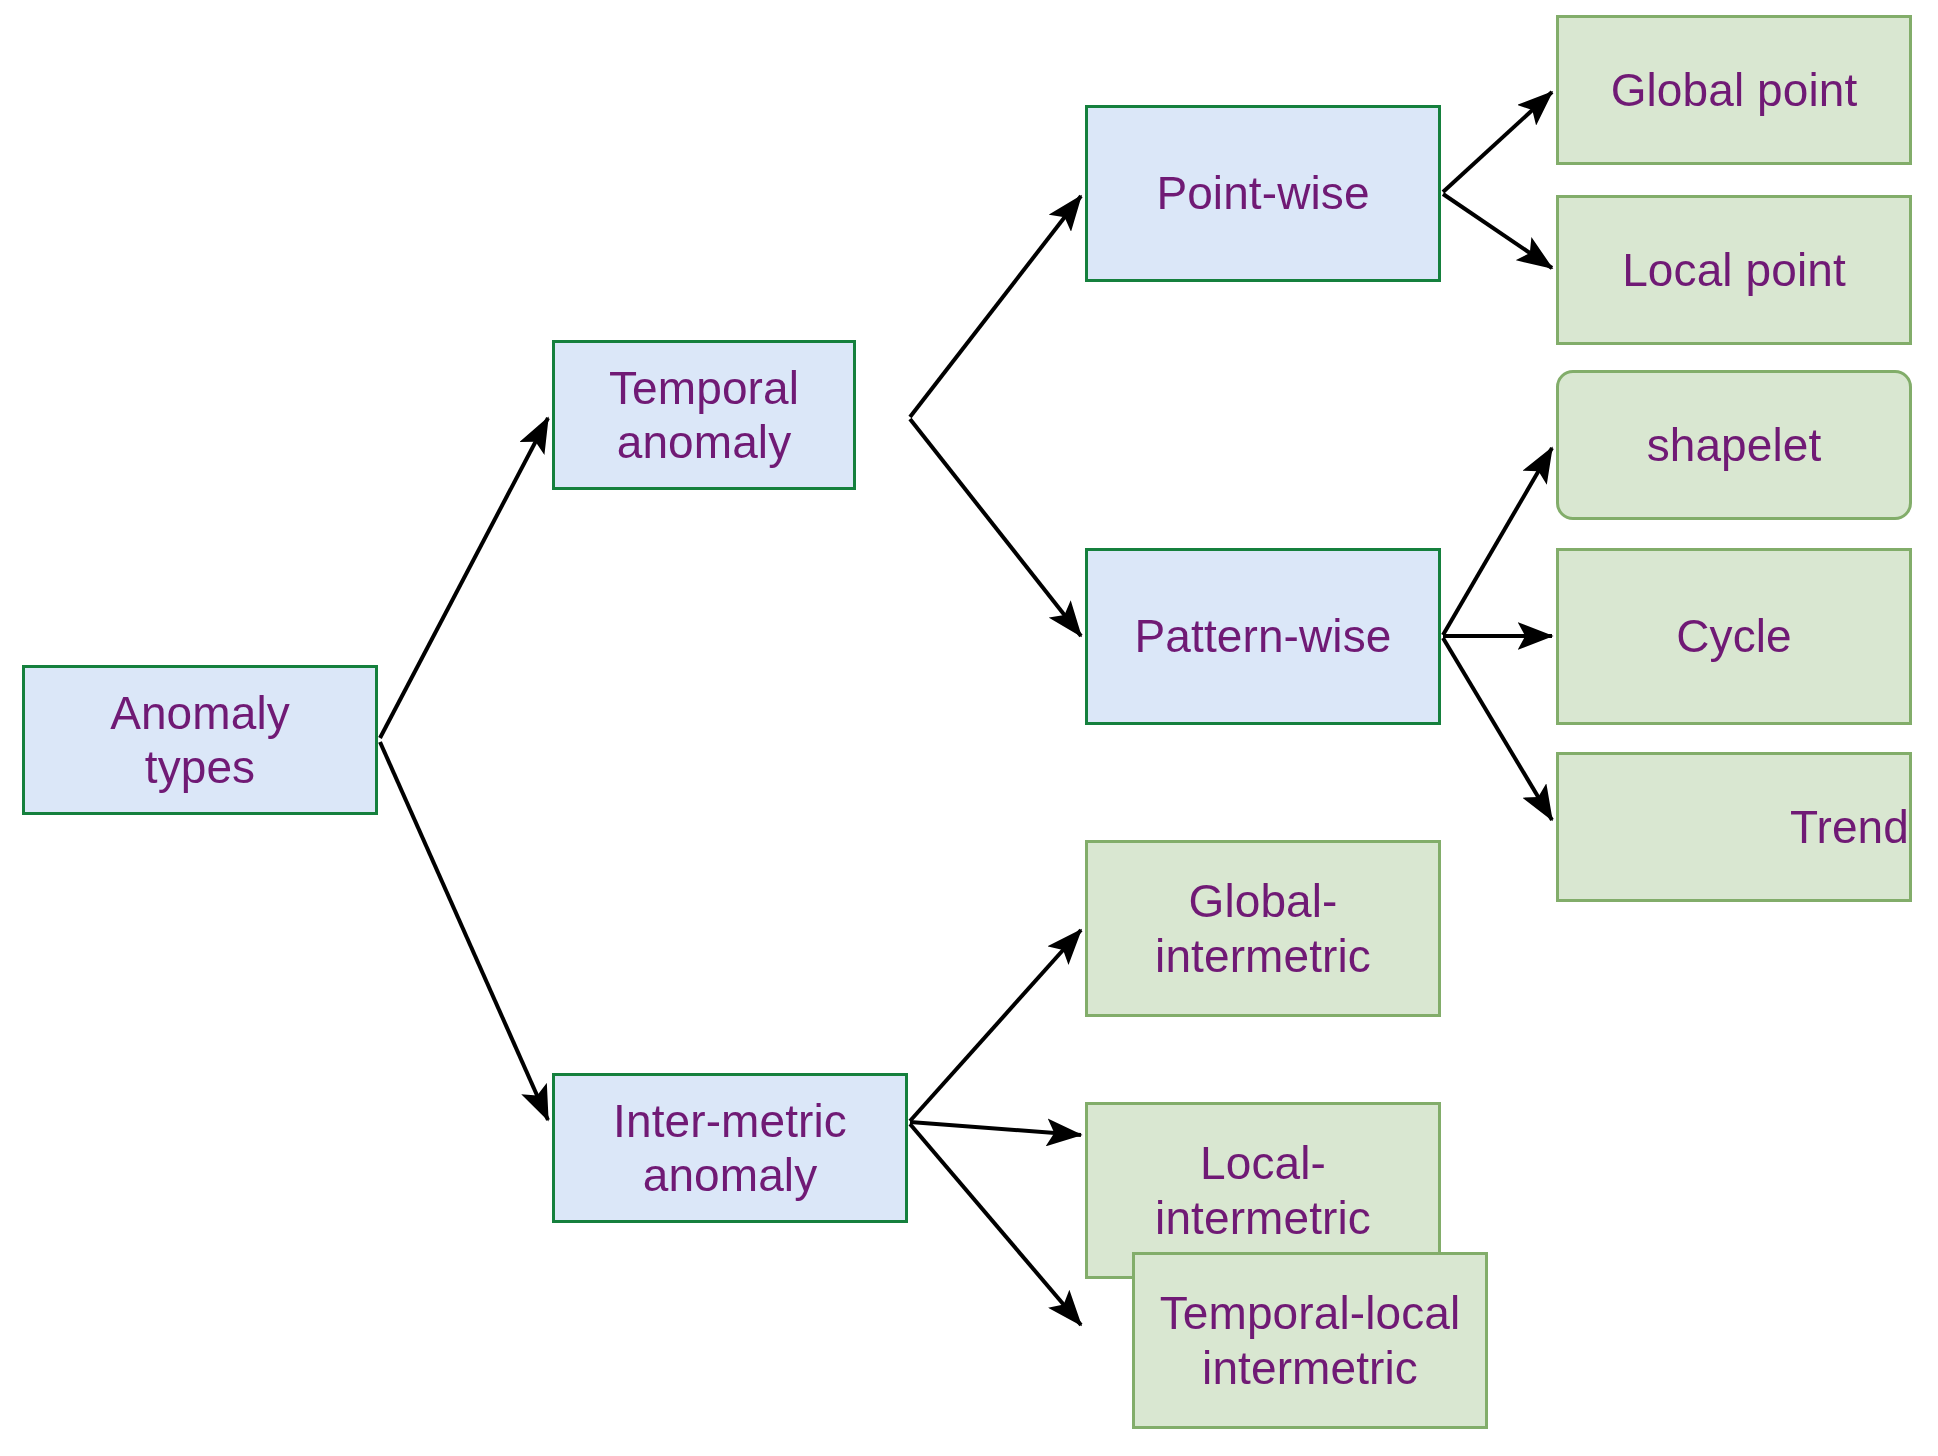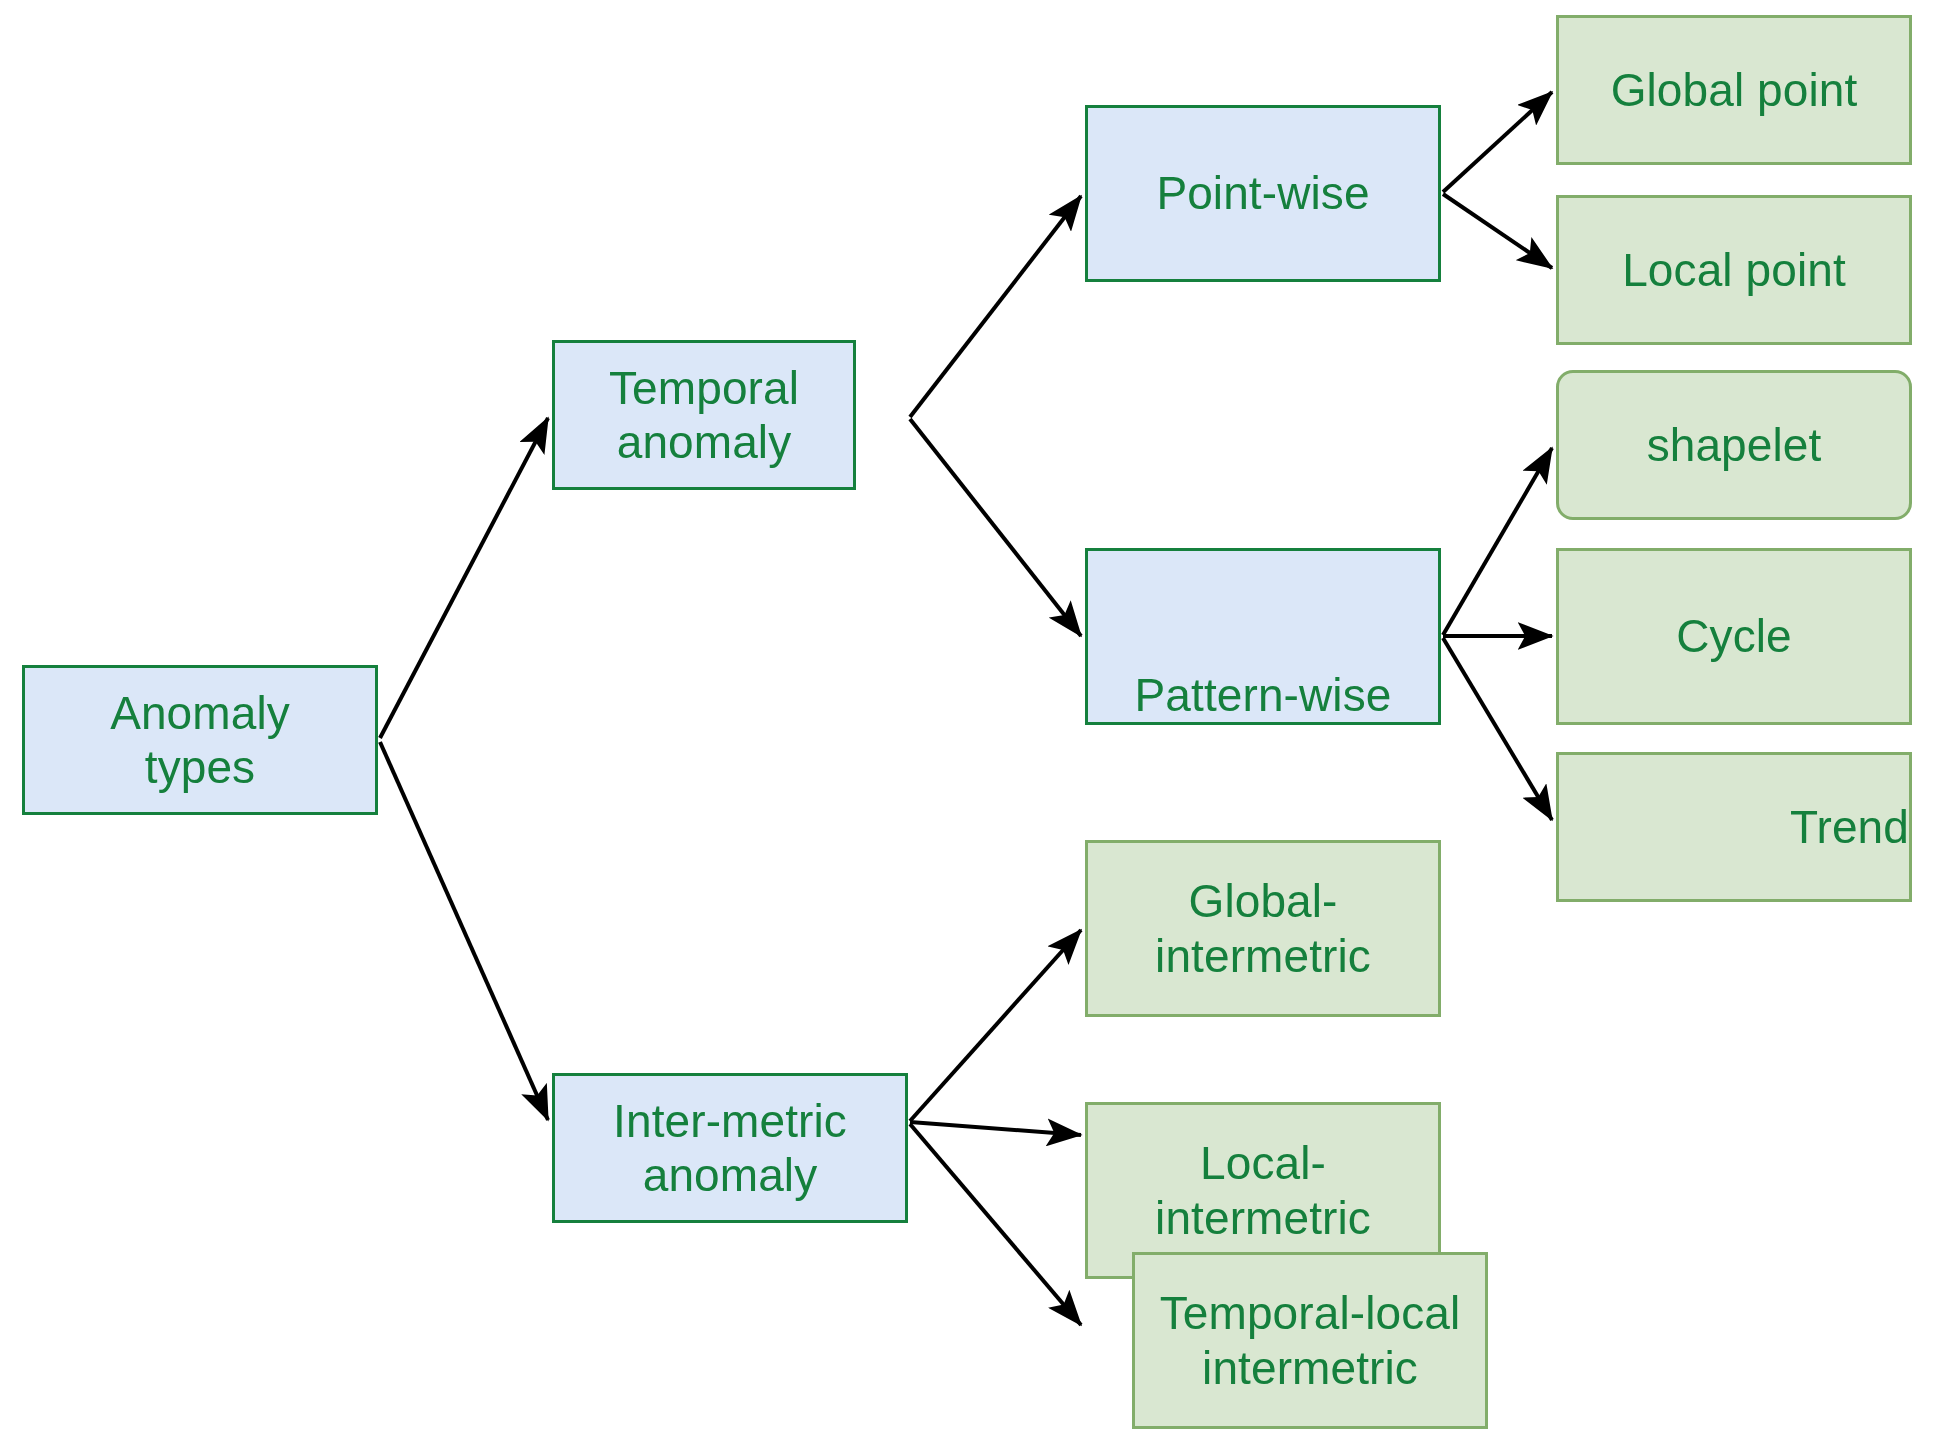--- a/index.html
+++ b/index.html
@@ -23,21 +23,21 @@
     height: 1456px;
     pointer-events: none;
   }
   .node {
     position: absolute;
     box-sizing: border-box;
     display: flex;
     align-items: center;
     justify-content: center;
     text-align: center;
-    color: #15803d;
+    color: #701a75;
     font-size: 46px;
     line-height: 1.18;
     letter-spacing: 0.1px;
     white-space: pre-line;
     z-index: 2;
   }
   .node.blue {
     background: #dbe7f8;
     border: 3px solid #15803d;
   }
@@ -74,21 +74,21 @@
   </svg>
 
   <div id="node-layer">
       <div class="node blue" style="left: 22px; top: 665px; width: 356px; height: 150px;"><span>Anomaly
 types</span></div>
       <div class="node blue" style="left: 552px; top: 340px; width: 304px; height: 150px;"><span>Temporal
 anomaly</span></div>
       <div class="node blue" style="left: 552px; top: 1048px; width: 356px; height: 150px; margin-top: 25px;"><span>Inter-metric
 anomaly</span></div>
       <div class="node blue" style="left: 1085px; top: 105px; width: 356px; height: 177px;"><span>Point-wise</span></div>
-      <div class="node blue" style="left: 1085px; top: 548px; width: 356px; height: 177px; align-items: flex-end;"><span>Pattern-wise</span></div>
+      <div class="node blue" style="left: 1085px; top: 548px; width: 356px; height: 177px;"><span>Pattern-wise</span></div>
       <div class="node green" style="left: 1085px; top: 840px; width: 356px; height: 177px;"><span>Global-
 intermetric</span></div>
       <div class="node green" style="left: 1085px; top: 1102px; width: 356px; height: 177px;"><span>Local-
 intermetric</span></div>
       <div class="node green" style="left: 1085px; top: 1252px; width: 356px; height: 177px; margin-left: 47px;"><span>Temporal-local
 intermetric</span></div>
       <div class="node green" style="left: 1556px; top: 15px; width: 356px; height: 150px;"><span>Global point</span></div>
       <div class="node green" style="left: 1556px; top: 195px; width: 356px; height: 150px;"><span>Local point</span></div>
       <div class="node green" style="left: 1556px; top: 370px; width: 356px; height: 150px; border-radius: 17px;"><span>shapelet</span></div>
       <div class="node green" style="left: 1556px; top: 548px; width: 356px; height: 177px;"><span>Cycle</span></div>

